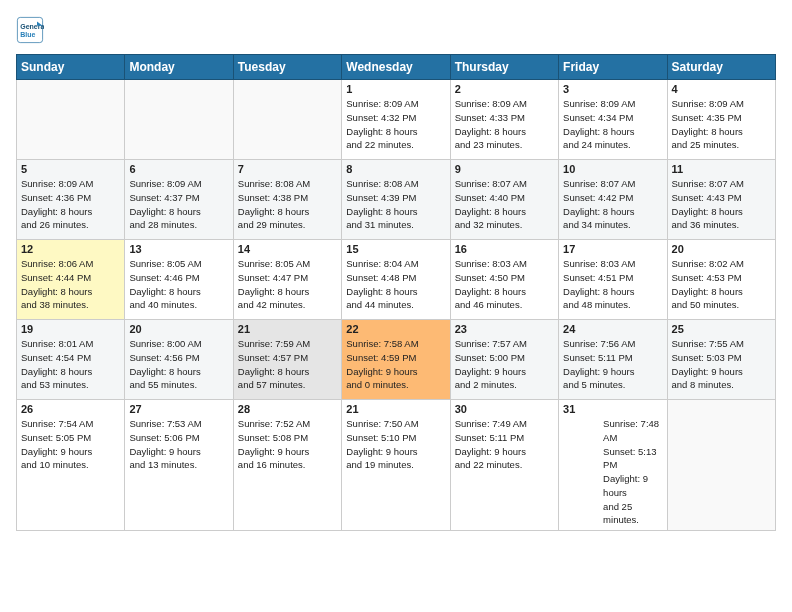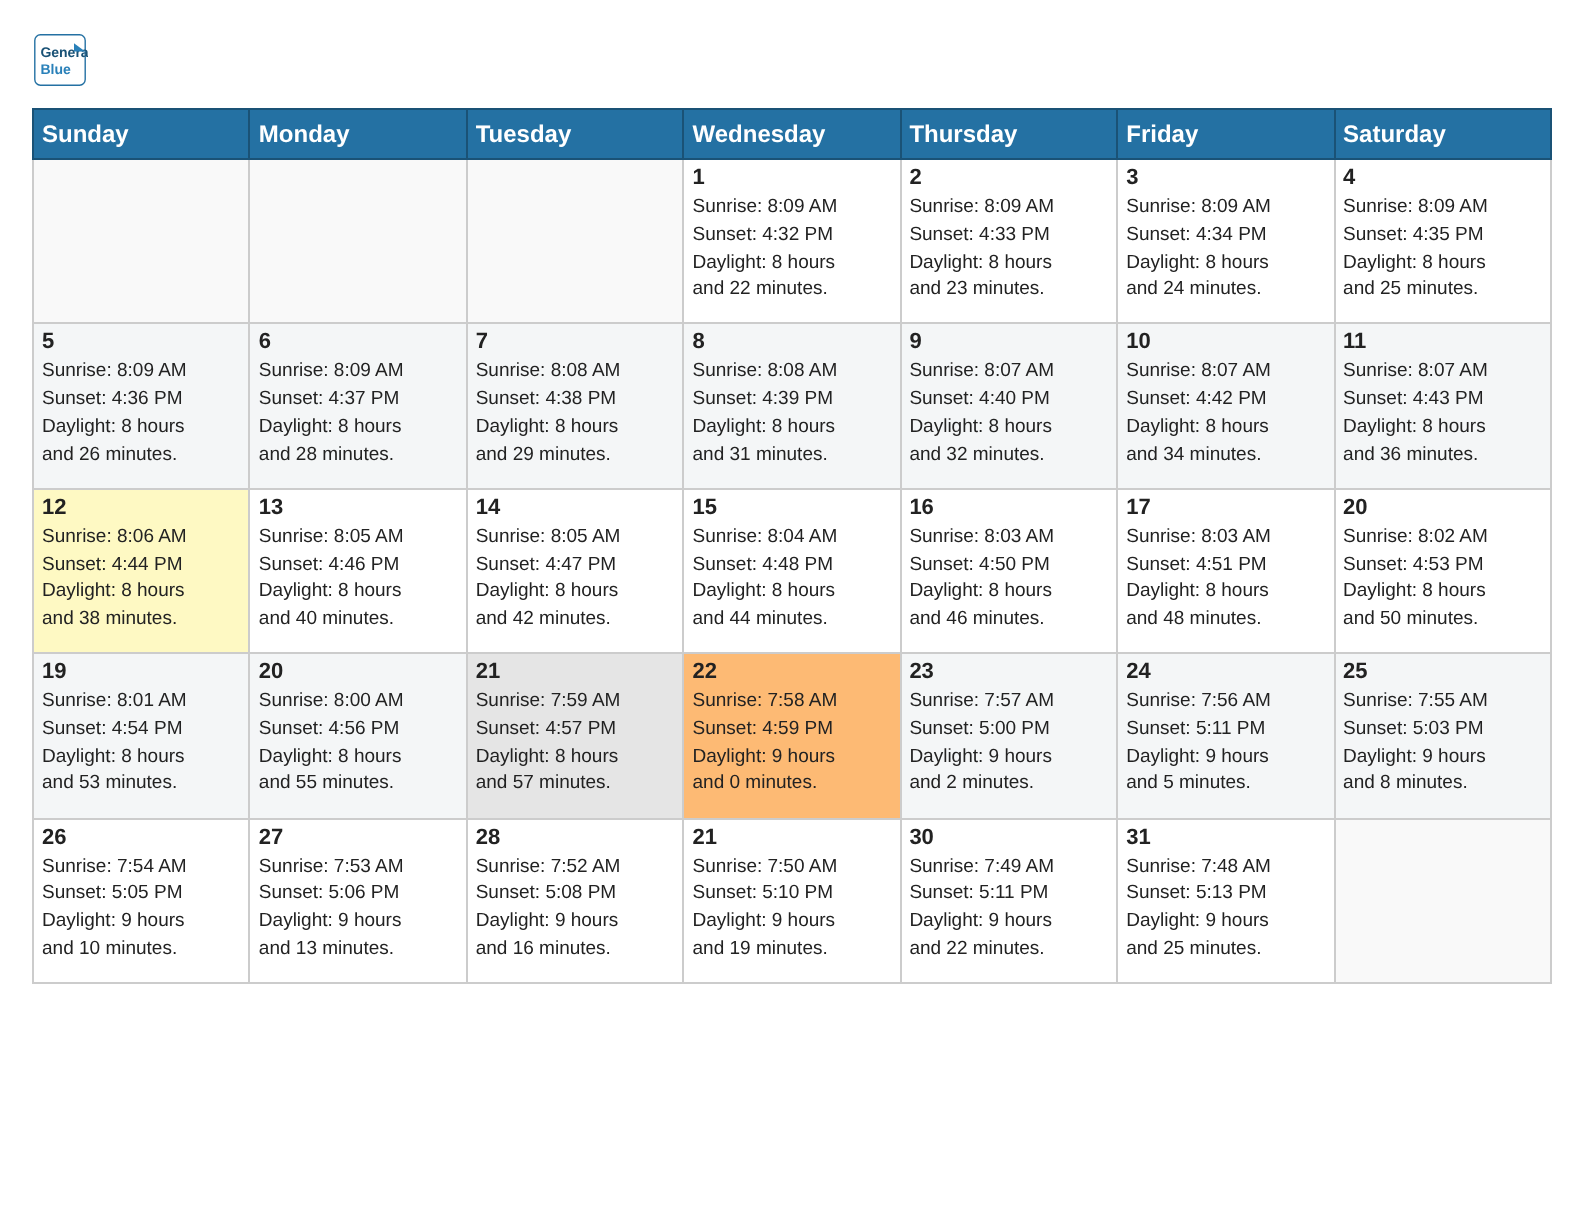--- a/index.html
+++ b/index.html
@@ -351,21 +351,21 @@
           </td>
           <td style="background: rgb(255, 255, 255);">
             <span class="day-num">30</span>
             <div class="day-info" style="white-space: pre-line;">Sunrise: 7:49 AM
 Sunset: 5:11 PM
 Daylight: 9 hours
 and 22 minutes.</div>
           </td>
           <td style="background: rgb(255, 255, 255);">
             <span class="day-num">31</span>
-            <div class="day-info" style="white-space: pre-line;">Sunrise: 7:48 AM
+            <div class="day-info" style="white-space: pre-line; margin-left: 40px;">Sunrise: 7:48 AM
 Sunset: 5:13 PM
 Daylight: 9 hours
 and 25 minutes.</div>
           </td>
           <td class="empty"></td>
         </tr>
       </tbody>
   </table>
 </div>
 

